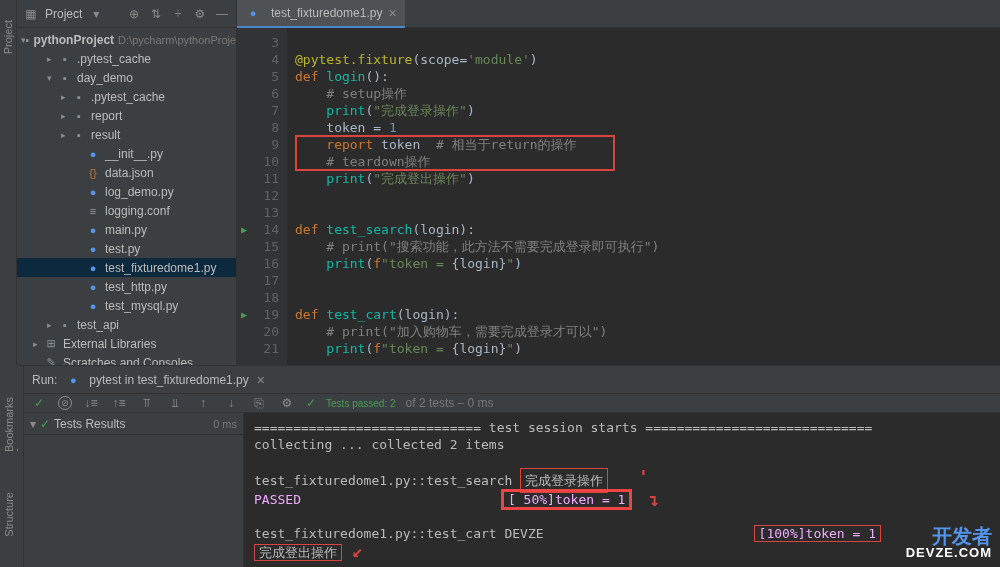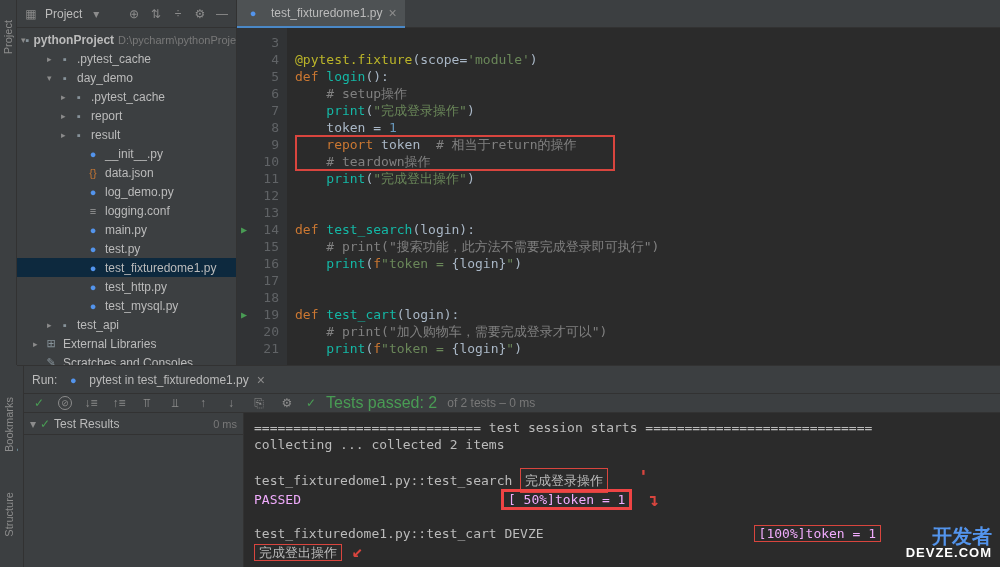--- a/index.html
+++ b/index.html
@@ -44,21 +44,21 @@
 .redbox{position:absolute;border:2px solid #d9453e;pointer-events:none}
 .run-panel{height:202px;background:#2b2b2b;border-top:1px solid #323232;display:flex}
 .run-header{height:38px;background:#3c3f41;display:flex;align-items:center;padding:0 8px;border-bottom:1px solid #323232}
 .run-label{color:#bbb;margin-right:8px}
 .run-tab{color:#bbb;display:flex;align-items:center;gap:4px}
 .run-body{flex:1;display:flex;flex-direction:column}
 .run-toolbar{height:24px;background:#3c3f41;display:flex;align-items:center;padding:0 6px;gap:10px;border-bottom:1px solid #323232}
 .rt-btn{width:18px;height:18px;display:inline-flex;align-items:center;justify-content:center;color:#8c8c8c;cursor:pointer;font-size:12px}
 .rt-check{color:#499c54}
 .rt-nocircle{color:#8c8c8c;border:1px solid #8c8c8c;border-radius:50%;width:14px;height:14px;font-size:9px}
-.pass-text{color:#499c54;font-size:16px}
+.pass-text{color:#499c54;font-size:10px}
 .gray-text{color:#787878;font-size:12px}
 .run-content{flex:1;display:flex}
 .test-tree{width:220px;background:#3c3f41;border-right:1px solid #323232}
 .test-tree-hdr{height:22px;display:flex;align-items:center;padding:0 6px;background:#3c3f41;border-bottom:1px solid #323232}
 .test-tree-hdr .tt-arrow{color:#8c8c8c;margin-right:4px}
 .test-tree-hdr .tt-check{color:#499c54;margin-right:4px}
 .tt-label{color:#bbb;flex:1}
 .tt-time{color:#787878;font-size:11px}
 .console{flex:1;padding:6px 10px;font-family:'Consolas','Monaco',monospace;font-size:13px;line-height:17px;color:#bbb;position:relative}
 .con-line{white-space:pre}
@@ -290,21 +290,21 @@
       <span class="rt-btn">⚙</span>
       <span class="rt-check">✓</span>
       <span class="pass-text">Tests passed: 2</span>
       <span class="gray-text"> of 2 tests – 0 ms</span>
     </div>
     <div class="run-content">
       <div class="test-tree">
         <div class="test-tree-hdr">
           <span class="tt-arrow">▾</span>
           <span class="tt-check">✓</span>
-          <span class="tt-label">Test Results</span>
+          <span class="tt-label">Tests Results</span>
           <span class="tt-time">0 ms</span>
         </div>
       </div>
       <div class="console">
         <div class="con-line">============================= test session starts =============================</div>
         <div class="con-line">collecting ... collected 2 items</div>
         <div class="con-line">&nbsp;</div>
         <div class="con-line"><span>test_fixturedome1.py::test_search </span><span style="border:1px solid #d9453e;padding:4px 4px">完成登录操作</span><span class="redarrow" style="position:relative;left:30px;top:-2px">'</span></div>
         <div class="con-line"><span class="con-green">PASSED</span><span style="display:inline-block;width:200px"></span><span class="con-green" style="border:3px solid #ef4444;padding:0 4px">[ 50%]token = 1</span><span class="redarrow" style="position:relative;left:16px;top:2px">↴</span></div>
         <div class="con-line">&nbsp;</div>

